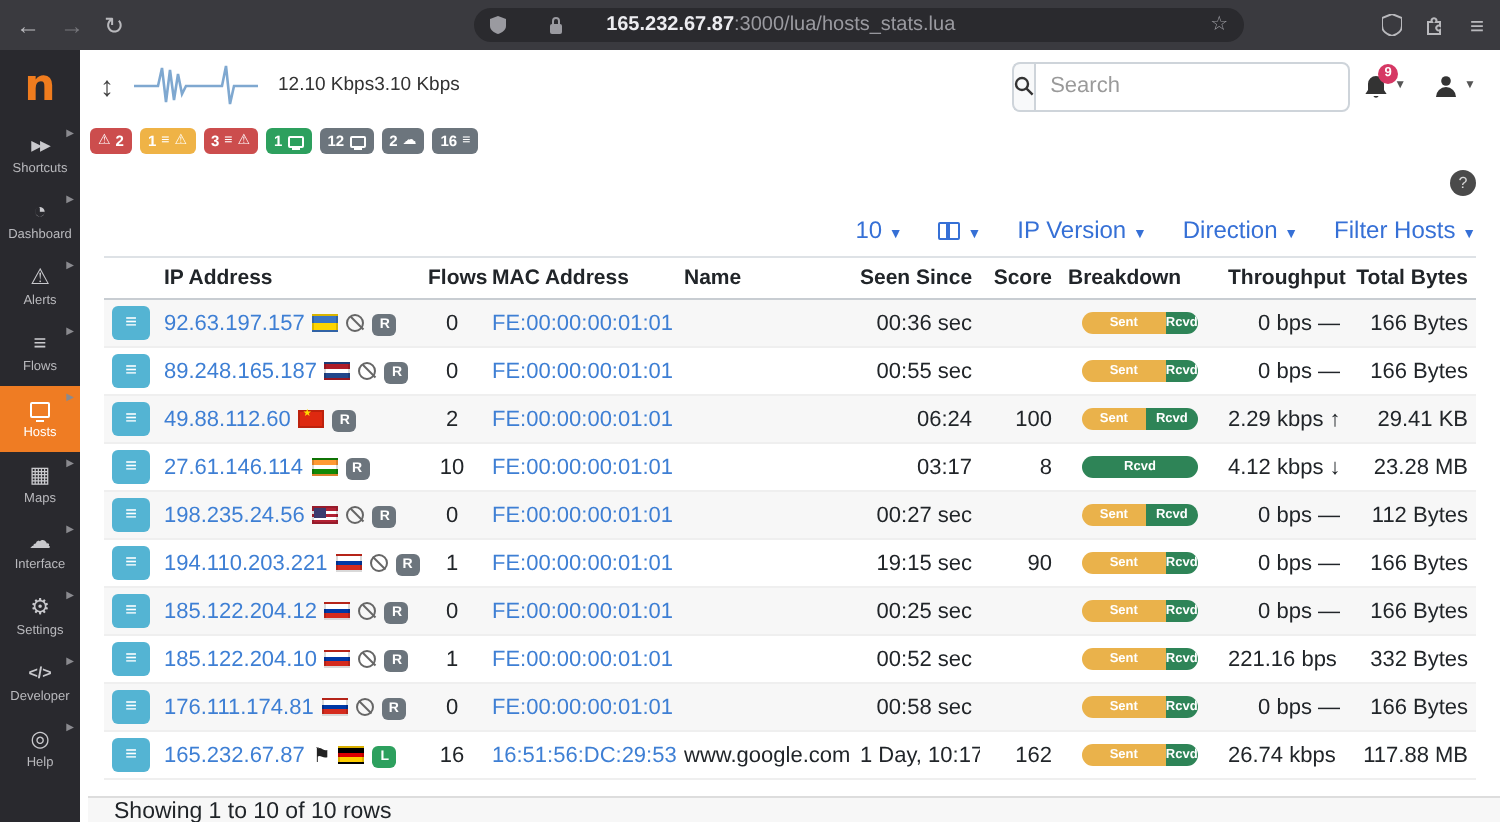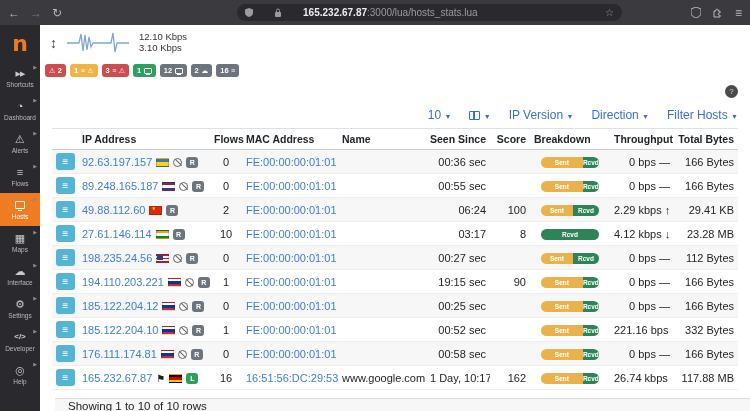--- a/index.html
+++ b/index.html
@@ -31,21 +31,21 @@
   .mini-monitor { display:inline-block; width:8px; height:6px; border:1.1px solid currentColor; border-radius:1px; position:relative; top:0; }
   .mini-monitor::after { content:""; position:absolute; left:1px; right:1px; bottom:-2px; height:1px; background:currentColor; }
 
   .main { flex:1; background:#fff; position:relative; overflow:hidden; }
 
   
   .navbar { height:36px; display:flex; align-items:center; padding:0 12px 0 10px; gap:10px; }
   .if-select { display:flex; align-items:center; gap:5px; border:1px solid #ced4da; border-radius:4px; height:23px; padding:0 8px; font-size:11px; color:#212529; background:#fff; cursor:pointer; }
   .if-select .caret { font-size:7px; color:#555; margin-left:8px; }
   .updown { font-size:14px; color:#444; }
-  .rates { display:flex; flex-direction:column; justify-content:center; font-size:9.5px; color:#333; line-height:1.15; }
+  .rates { display:flex; flex-direction:row; justify-content:center; font-size:9.5px; color:#333; line-height:1.15; }
   .upgrade { font-size:11.5px; color:#3670d6; text-decoration:none; margin-left:6px; }
   .nav-right { margin-left:auto; display:flex; align-items:center; gap:14px; }
   .search-group { display:flex; height:25px; width:162px; }
   .search-btn { width:26px; border:1px solid #ced4da; border-right:none; border-radius:4px 0 0 4px; background:#f8f9fa; display:flex; align-items:center; justify-content:center; cursor:pointer; }
   .search-input { flex:1; border:1px solid #ced4da; border-radius:0 4px 4px 0; font-size:11px; padding:0 7px; color:#333; outline:none; }
   .search-input::placeholder { color:#9a9a9a; }
   .bell-wrap,.user-wrap { position:relative; display:flex; align-items:center; gap:3px; cursor:pointer; }
   .notif-badge { position:absolute; top:-5px; left:7px; background:#d63864; color:#fff; font-size:6.5px; width:10px; height:10px; border-radius:50%; display:flex; align-items:center; justify-content:center; font-weight:bold; }
   .tiny-caret { font-size:6px; color:#555; }
 
@@ -91,21 +91,21 @@
   .icon-ban::after { content:""; position:absolute; left:-0.5px; top:3px; width:9px; height:1.2px; background:#666; transform:rotate(45deg); }
   .host-badge { display:inline-flex; align-items:center; justify-content:center; min-width:12px; height:11px; border-radius:3px; color:#fff; font-size:7px; font-weight:bold; margin-left:4px; vertical-align:1px; padding:0 2px; }
   .hb-remote { background:#6c757d; } .hb-local { background:#2da05e; }
   .black-flag { font-size:10px; color:#222; margin-left:4px; }
   .pill { display:inline-flex; width:58px; height:11px; border-radius:6px; overflow:hidden; vertical-align:middle; }
   .pill .seg { display:flex; align-items:center; justify-content:center; color:#fff; font-size:6.5px; font-weight:bold; height:100%; }
   .seg-sent { background:#eab24b; } .seg-rcvd { background:#2e8457; }
   .trend { display:inline-block; width:9px; text-align:left; }
 
   
-  .foot { position:absolute; left:15px; right:0; bottom:0; height:13px; background:#f7f7f7; border-top:1px solid #ddd; padding:1px 0 0 13px; font-size:11.5px; color:#212529; overflow:hidden; }
+  .foot { position:absolute; left:4px; right:0; bottom:0; height:13px; background:#f7f7f7; border-top:1px solid #ddd; padding:1px 0 0 13px; font-size:11.5px; color:#212529; overflow:hidden; }
 
   svg.ic { display:block; }
 </style>
 </head>
 <body>
 
 <div class="chrome">
   <span class="nav-ic">←</span>
   <span class="nav-ic dim">→</span>
   <span class="nav-ic">↻</span>
@@ -193,20 +193,46 @@
 
   <div class="main">
     <div class="navbar">
       <span class="updown">↕</span>
       <svg class="ic" width="62" height="26" viewBox="0 0 62 26">
         <path d="M0 13 H12 L14 4 L16 21 L18 5 L20 20 L22 7 L24 17 L26 13 H44 L46 3 L48 22 L50 13 H62" fill="none" stroke="#7fa8d0" stroke-width="1.3"></path>
       </svg>
       <div class="rates">
         <span>12.10 Kbps</span>
         <span>3.10 Kbps</span>
+      </div>
+      <div class="nav-right">
+        <div class="search-group">
+          <div class="search-btn">
+            <svg class="ic" width="10" height="10" viewBox="0 0 10 10">
+                <circle cx="4" cy="4" r="3" fill="none" stroke="#333" stroke-width="1.2"></circle>
+                <line x1="6.3" y1="6.3" x2="9.3" y2="9.3" stroke="#333" stroke-width="1.2"></line>
+              </svg>
+          </div>
+          <input class="search-input" placeholder="Search" style="">
+        </div>
+        <div class="bell-wrap">
+          <svg class="ic" width="12" height="13" viewBox="0 0 12 13">
+              <path d="M6 1 a4 4 0 0 1 4 4 v3 l1.3 2 H.7 L2 8 V5 a4 4 0 0 1 4-4 Z" fill="#333"></path>
+              <path d="M4.7 11 a1.4 1.4 0 0 0 2.6 0 Z" fill="#333"></path>
+            </svg>
+          <span class="notif-badge">9</span>
+          <span class="tiny-caret">▼</span>
+        </div>
+        <div class="user-wrap">
+          <svg class="ic" width="12" height="12" viewBox="0 0 12 12">
+              <circle cx="6" cy="3.5" r="2.4" fill="#333"></circle>
+              <path d="M1 11.5 a5 5 0 0 1 10 0 Z" fill="#333"></path>
+            </svg>
+          <span class="tiny-caret">▼</span>
+        </div>
       </div>
     </div>
 
     <div class="badges-row" id="alert-badges">
         <span class="abadge ab-red">
           <span class="ab-ic">⚠</span>
           <span>2</span>
         </span>
         <span class="abadge ab-yellow">
           <span>1</span>

